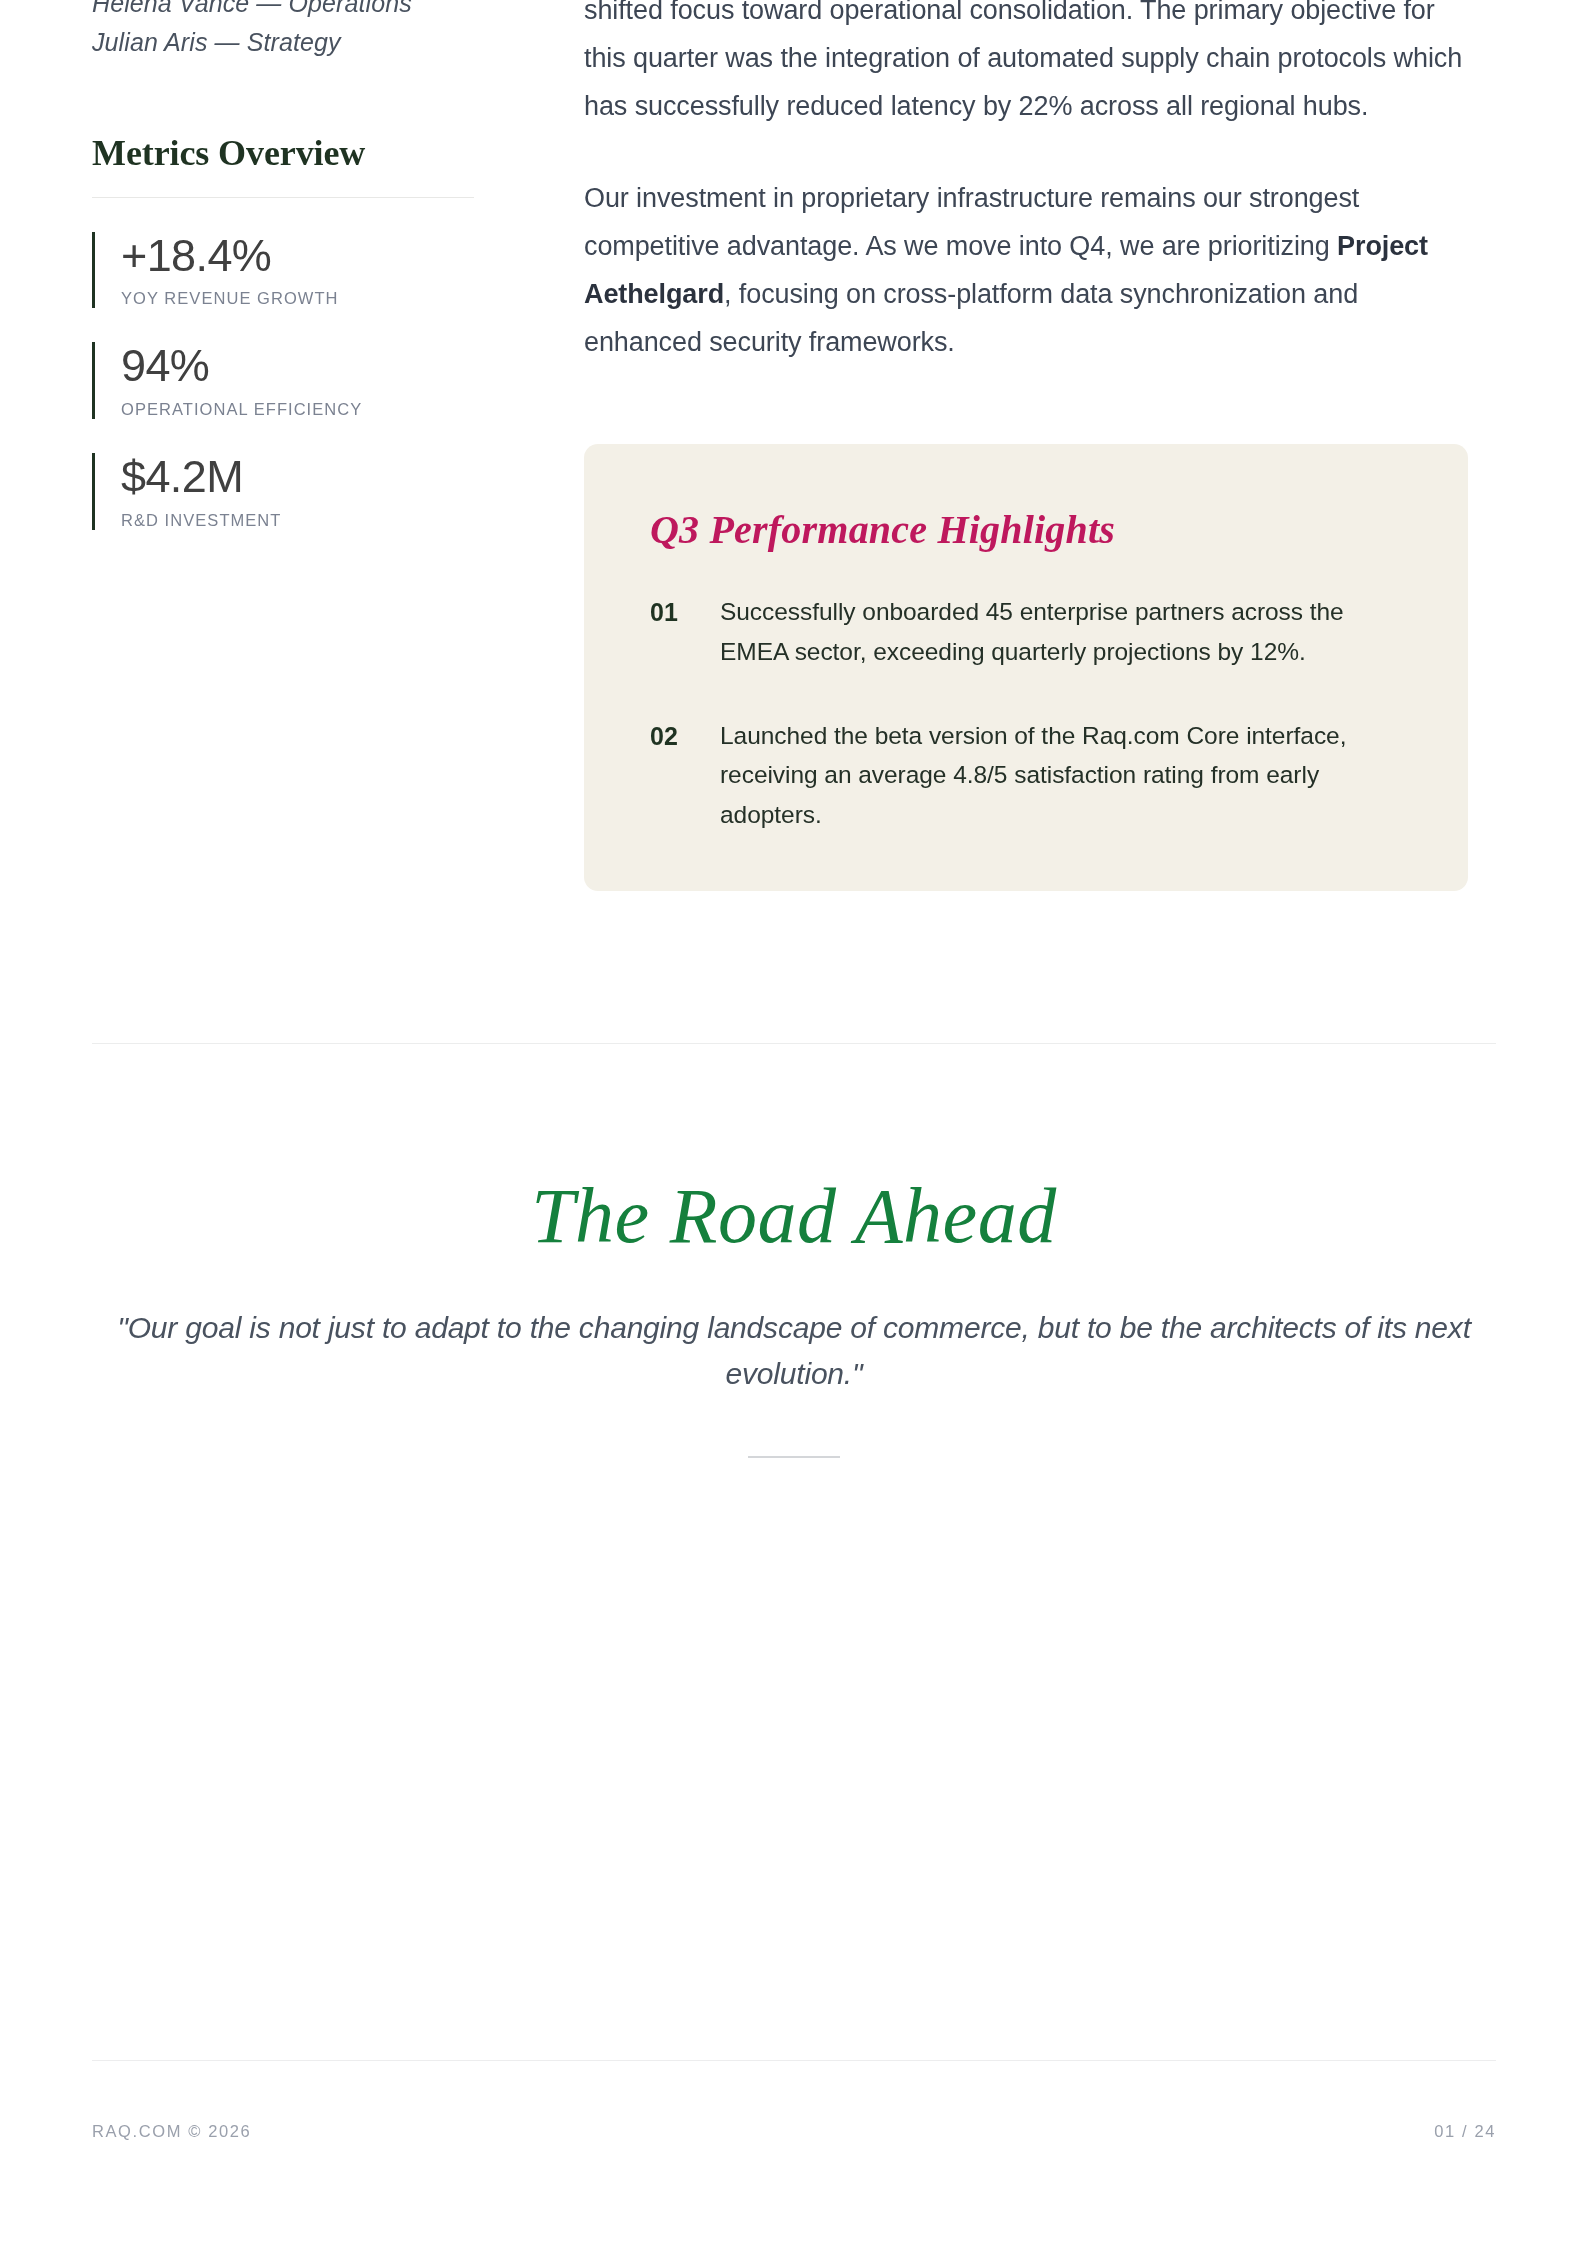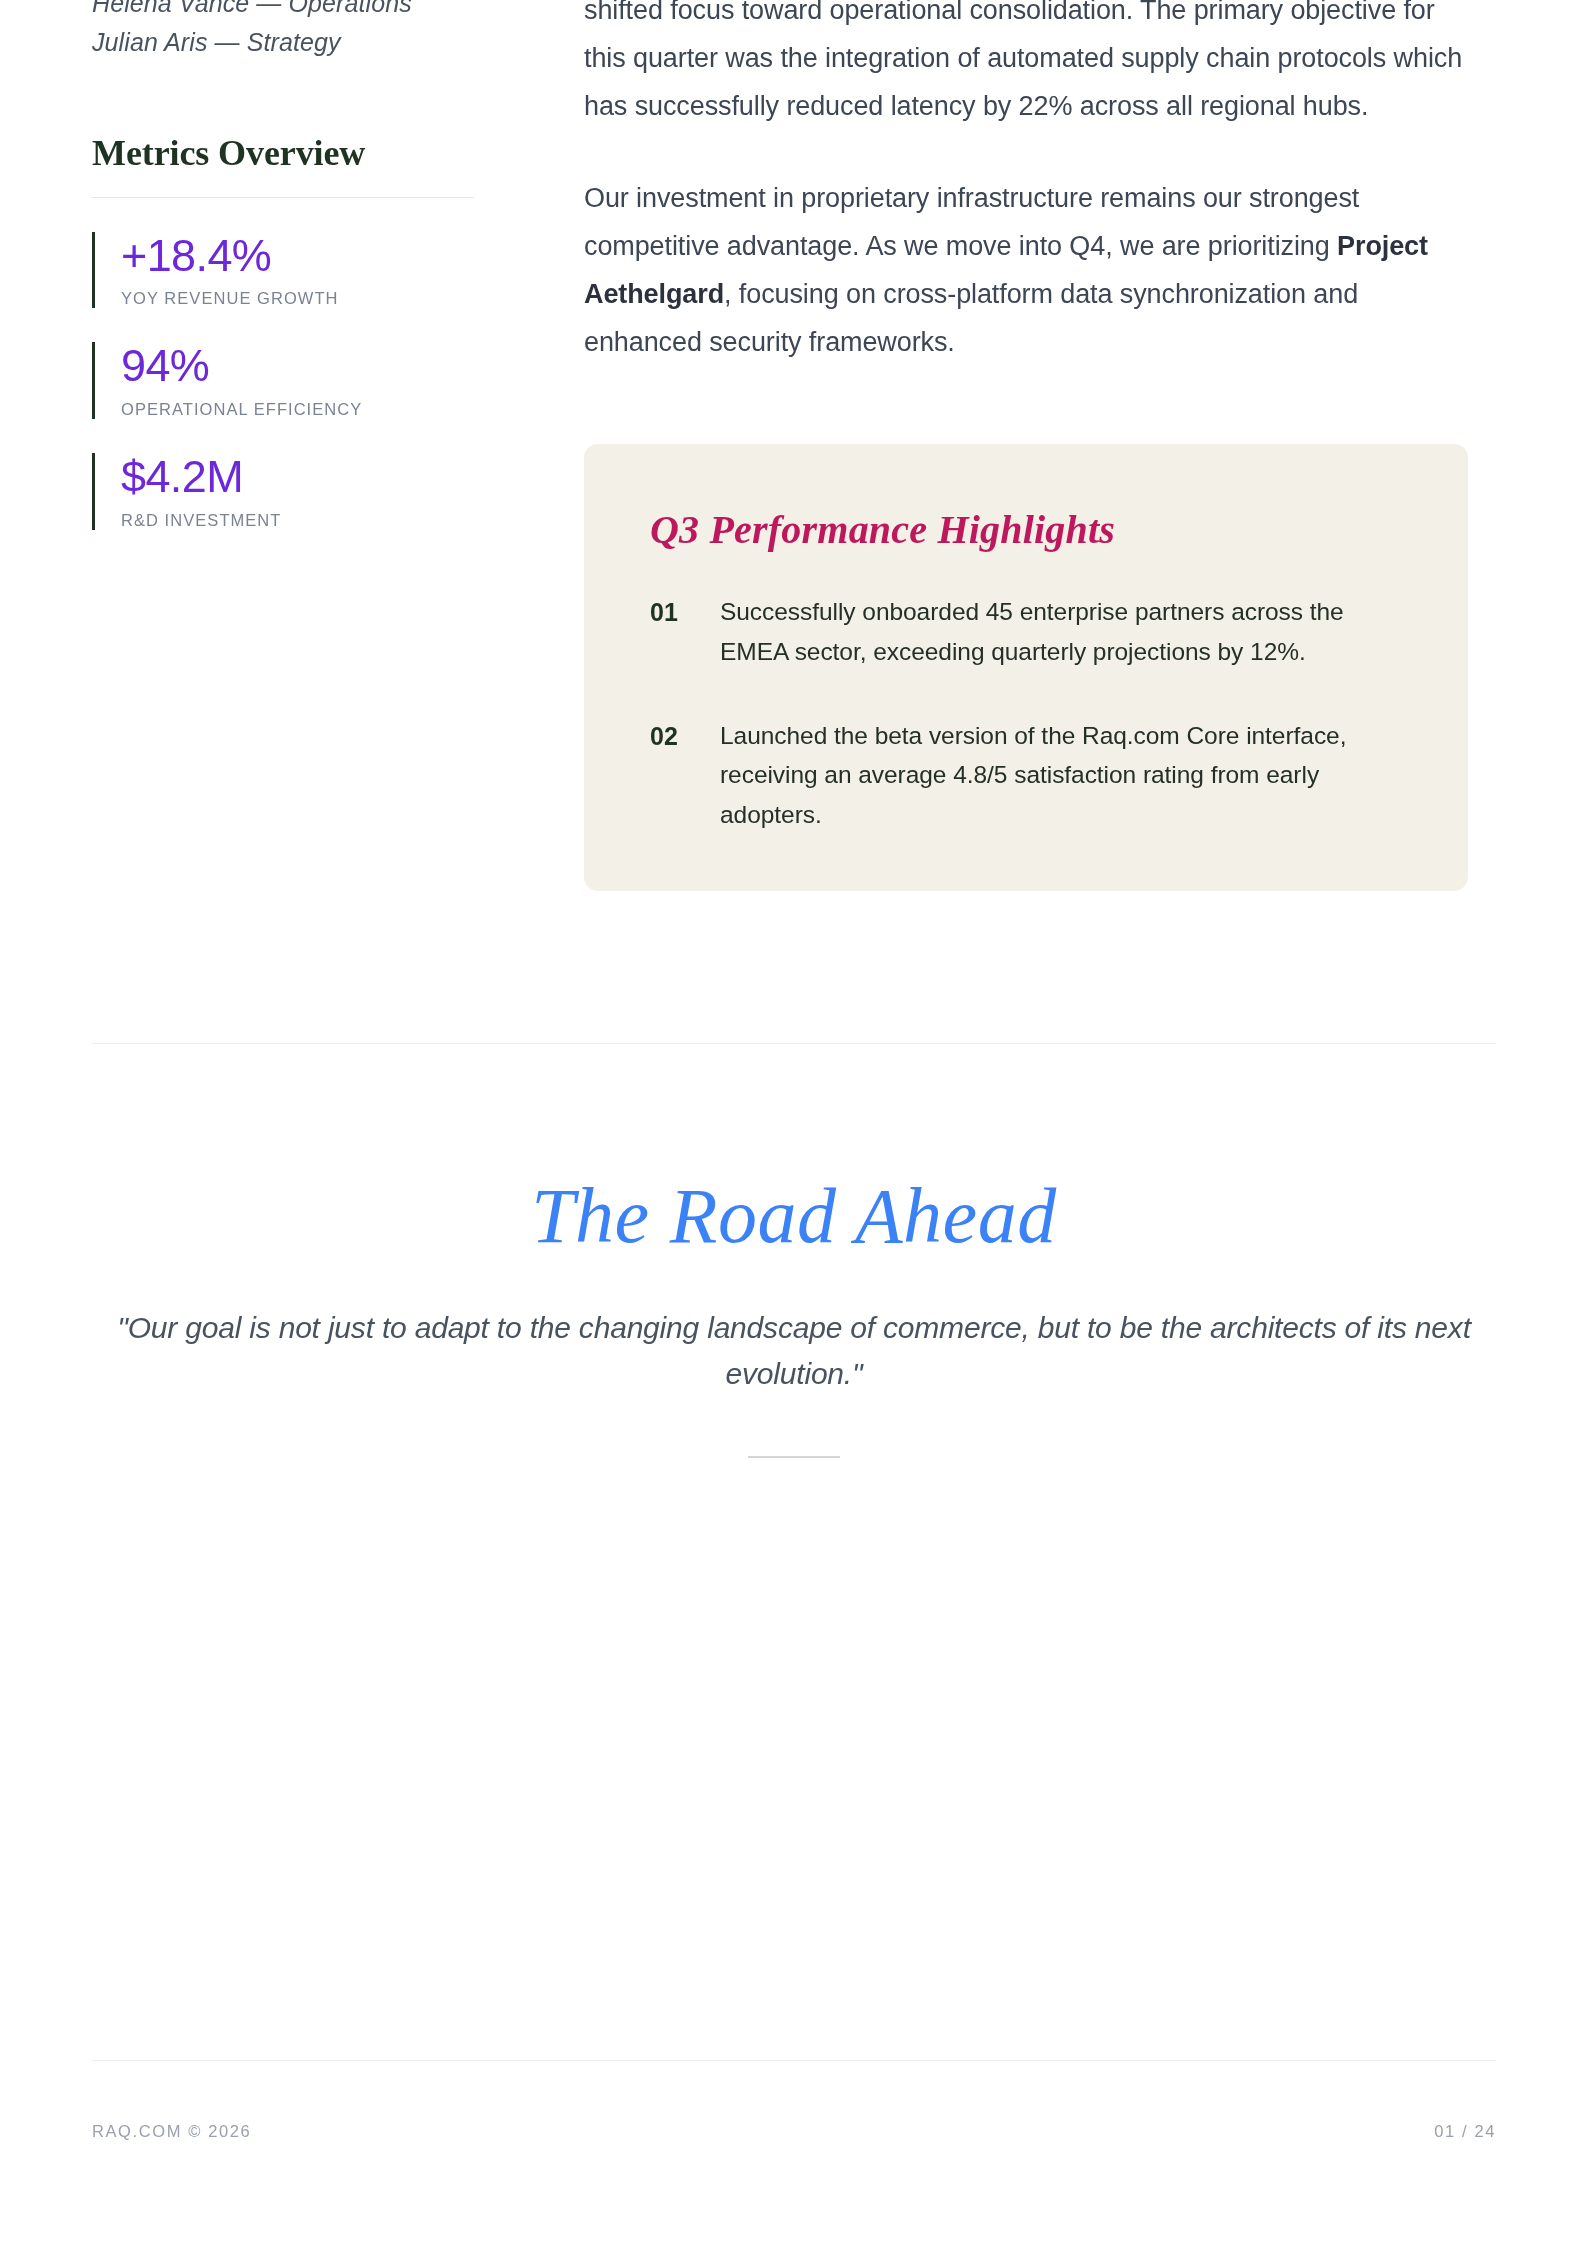--- a/index.html
+++ b/index.html
@@ -67,21 +67,21 @@
     border-left: 3px solid #1f3322;
     padding-left: 26px;
     margin-top: 34px;
   }
   .metric:first-of-type { margin-top: 38px; }
 
   .metric-value {
     font-size: 45px;
     font-weight: 500;
     line-height: 1.06;
-    color: #6d28d9;
+    color: #404040;
     letter-spacing: -0.6px;
   }
 
   .metric-label {
     font-size: 16.5px;
     letter-spacing: 1.05px;
     color: #7b8291;
     margin-top: 10px;
     font-weight: 400;
   }
@@ -152,21 +152,21 @@
     text-align: center;
     padding-top: 128px;
   }
 
   .road-title {
     font-family: "Liberation Serif", serif;
     font-style: italic;
     font-weight: 400;
     font-size: 78px;
     line-height: 1.12;
-    color: #3b82f6;
+    color: #15803d;
     letter-spacing: 0.5px;
   }
 
   .road-quote {
     font-style: italic;
     font-size: 30px;
     line-height: 1.52;
     color: #49525f;
     margin: 46px auto 0 auto;
     width: 1370px;

